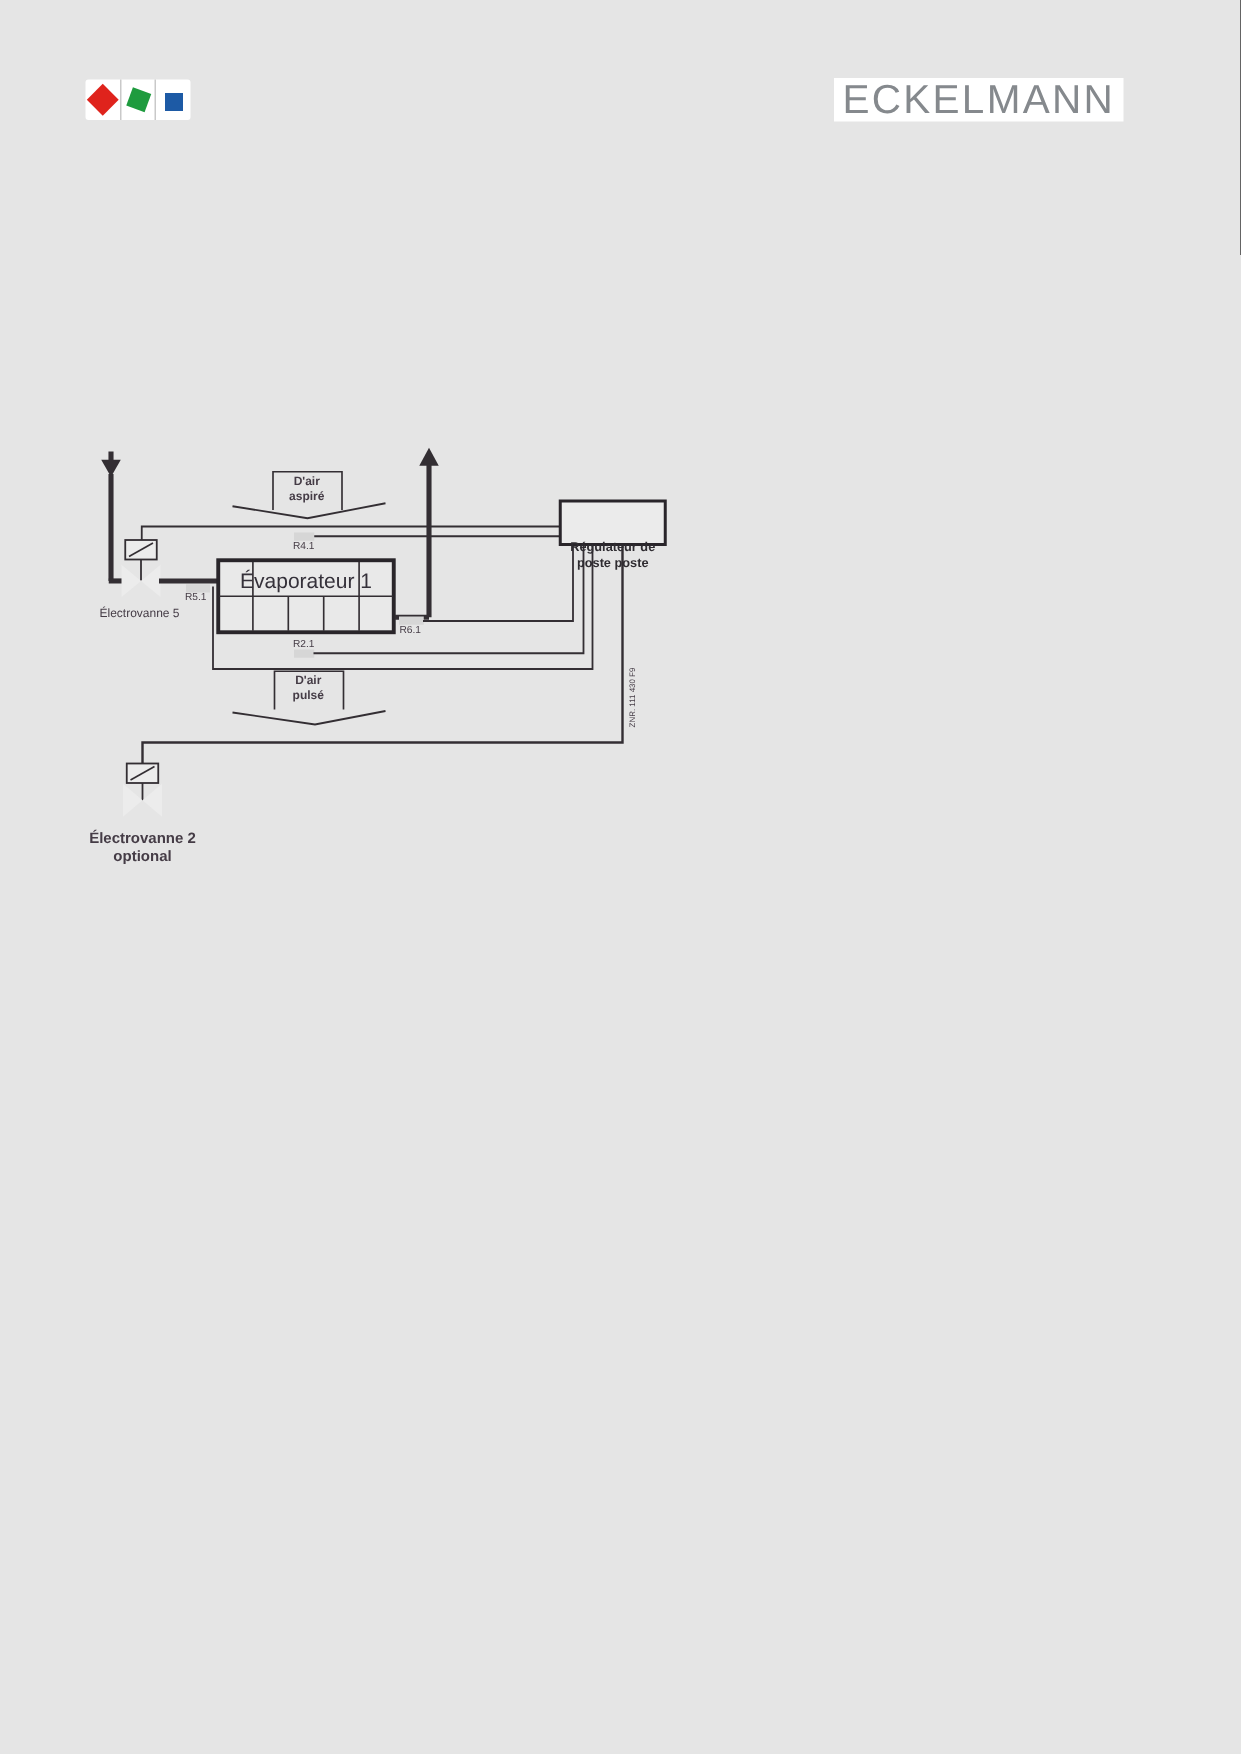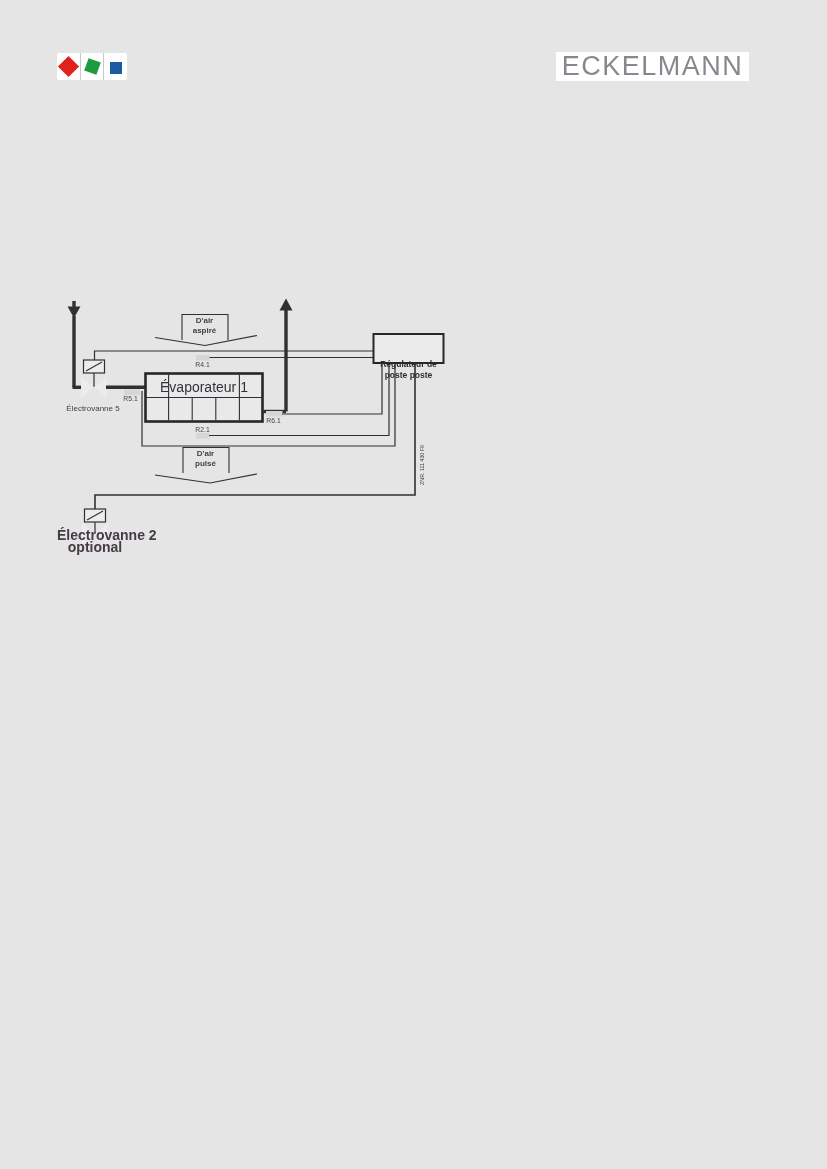--- a/index.html
+++ b/index.html
@@ -51,21 +51,21 @@
 
   #lbl-air-top    { left: 181px; top: 316px; width: 47px; font-size: 8px;   line-height: 10px; }
   #lbl-air-bottom { left: 182px; top: 449px; width: 47px; font-size: 8px;   line-height: 10px; }
   #lbl-controller { left: 374px; top: 338px; width: 69px; font-size: 8.5px; line-height: 11px; color:#2f2c31;margin-top:21px; }
   #lbl-evap       { left: 158px; top: 379px; width: 92px; font-size: 14px;   color:#35313a; }
   #lbl-r41 { left: 192px; top: 361px;   width: 21px; font-size: 6.8px; }
   #lbl-r51 { left: 119px; top: 395px;   width: 23px; font-size: 6.8px; }
   #lbl-r61 { left: 262px; top: 417px;   width: 23px; font-size: 6.8px; }
   #lbl-r21 { left: 192px; top: 425.5px; width: 21px; font-size: 6.8px; }
   #lbl-valve1 { left: 56px; top: 404px; width: 74px; font-size: 8px; }
-  #lbl-valve2 { left: 57px; top: 530px; width: 76px; font-size: 14px; line-height: 11.5px; }
+  #lbl-valve2 { left: 57px; top: 554px; width: 76px; font-size: 10px; line-height: 11.5px; }
   #lbl-znr {
     left: 394px; top: 462px; width: 56px;
     font-size: 5.3px;
     transform: rotate(-90deg);
   }
 </style>
 </head>
 <body>
 
 <div id="page">

